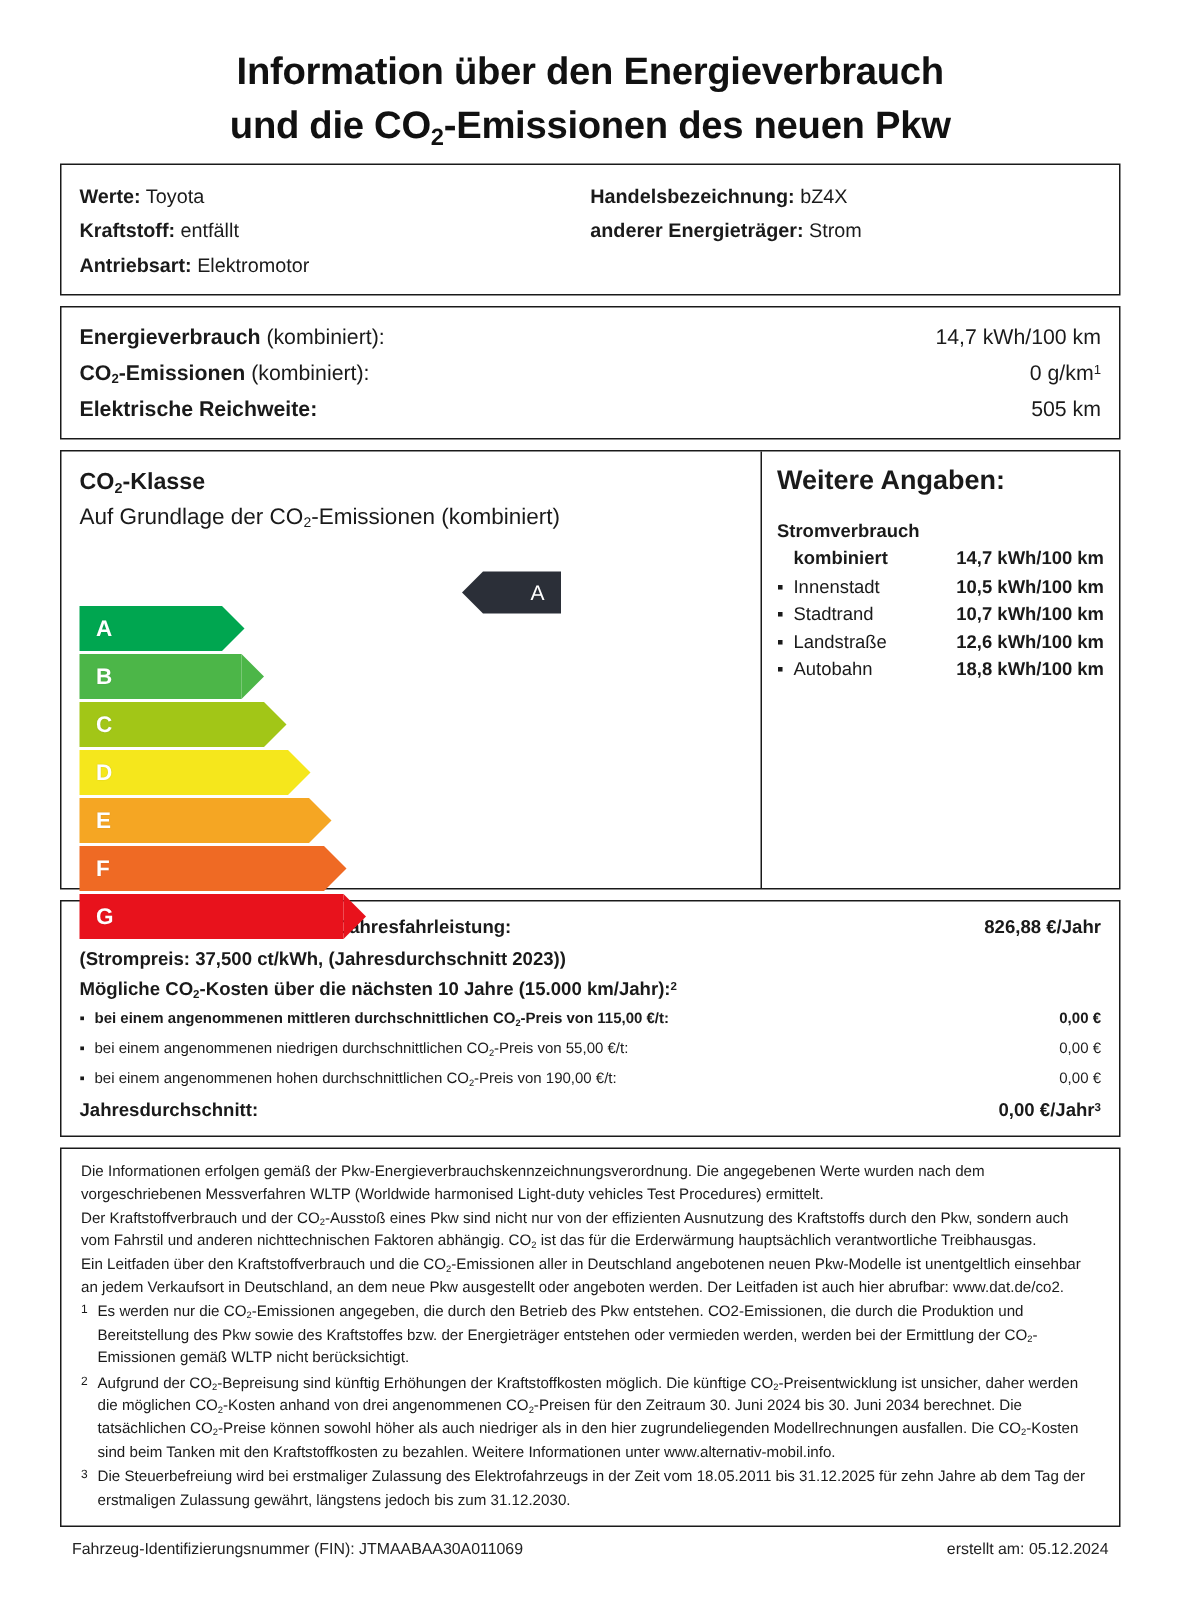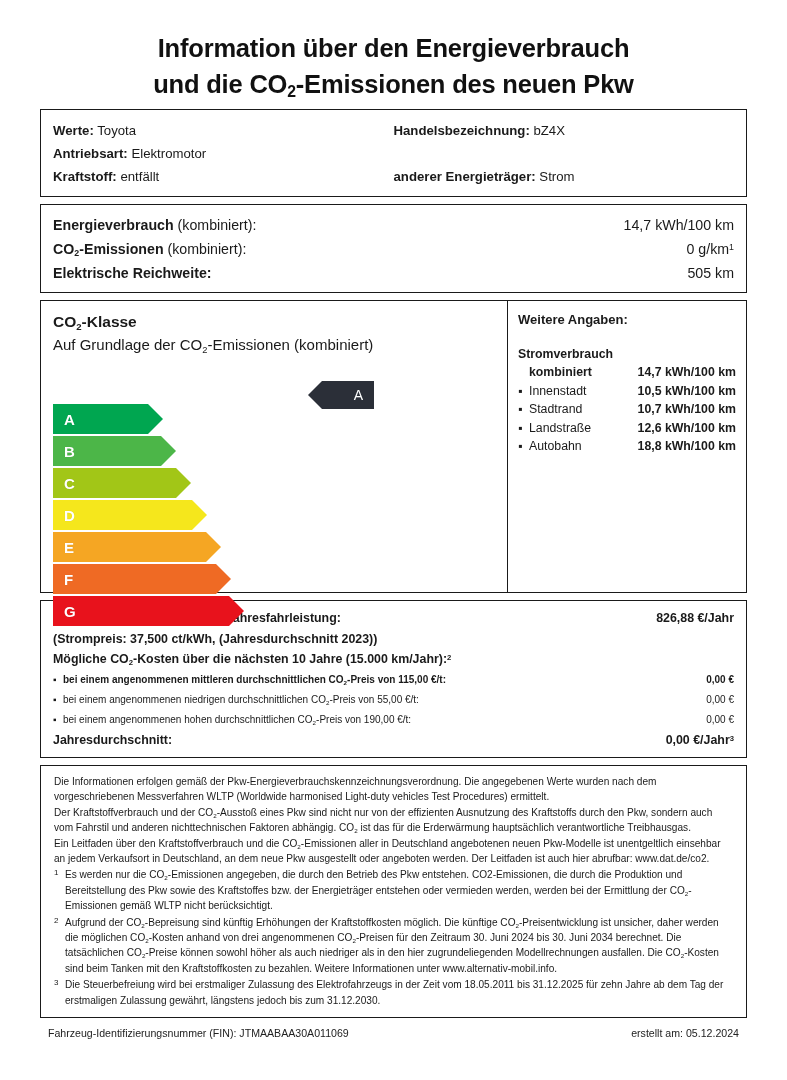--- a/index.html
+++ b/index.html
@@ -113,21 +113,21 @@
     content: "";
     position: absolute;
     left: -14px; top: 0;
     width: 0; height: 0;
     border-top: 14px solid transparent;
     border-bottom: 14px solid transparent;
     border-right: 14px solid #2b2f38;
   }
 
   
-  .wa-title { font-size: 13px; font-weight: bold; line-height: 18px; }
+  .wa-title { font-size: 18px; font-weight: bold; line-height: 18px; }
   .wa-head { font-size: 12.3px; font-weight: bold; margin-top: 17px; line-height: 17px;}
   .wa-row {
     display: flex;
     justify-content: space-between;
     font-size: 12.3px;
     line-height: 18.5px;
   }
   .wa-row.bold { font-weight: bold; }
   .wa-row .k { white-space: nowrap; }
   .wa-row .v { font-weight: bold; white-space: nowrap; }
@@ -184,26 +184,26 @@
     <span>Information über den Energieverbrauch</span>
     <span class="l2"><span>und die CO</span><sub>2</sub><span>-Emissionen des neuen Pkw</span></span>
   </div>
 
   <div class="box ident">
     <div class="ident-row">
       <div class="ident-col"><b>Werte:</b> <span>Toyota</span></div>
       <div class="ident-col"><b>Handelsbezeichnung:</b> <span>bZ4X</span></div>
     </div>
     <div class="ident-row">
+      <div class="ident-col"><b>Kraftstoff:</b> <span>entfällt</span></div>
+      <div class="ident-col"><b>anderer Energieträger:</b> <span>Strom</span></div>
+    </div>
+    <div class="ident-row">
       <div class="ident-col"><b>Antriebsart:</b> <span>Elektromotor</span></div>
       <div class="ident-col"></div>
-    </div>
-    <div class="ident-row">
-      <div class="ident-col"><b>Kraftstoff:</b> <span>entfällt</span></div>
-      <div class="ident-col"><b>anderer Energieträger:</b> <span>Strom</span></div>
     </div>
   </div>
 
   <div class="box cons">
     <div class="cons-row">
       <span class="lbl"><b>Energieverbrauch</b><span> (kombiniert):</span></span>
       <span class="val">14,7 kWh/100 km</span>
     </div>
     <div class="cons-row">
       <span class="lbl"><b><span>CO</span><sub>2</sub><span>-Emissionen</span></b><span> (kombiniert):</span></span>

